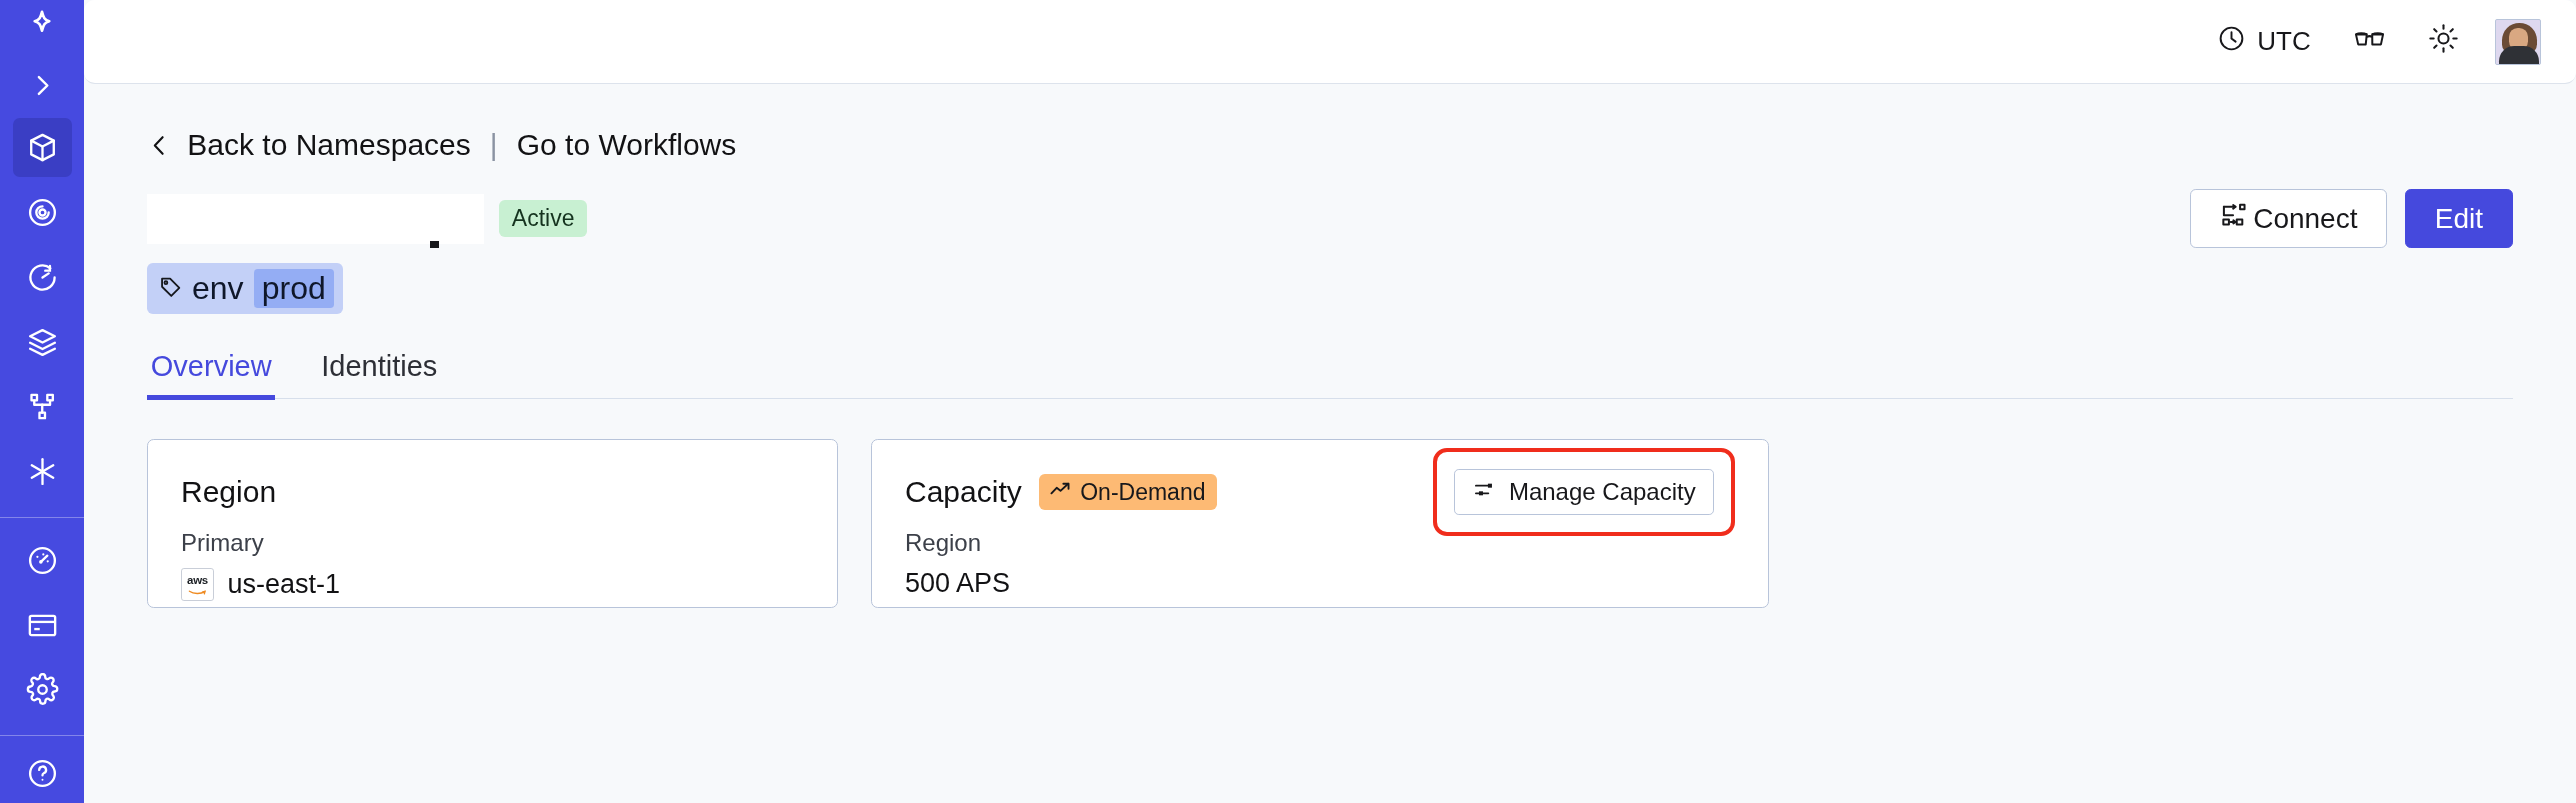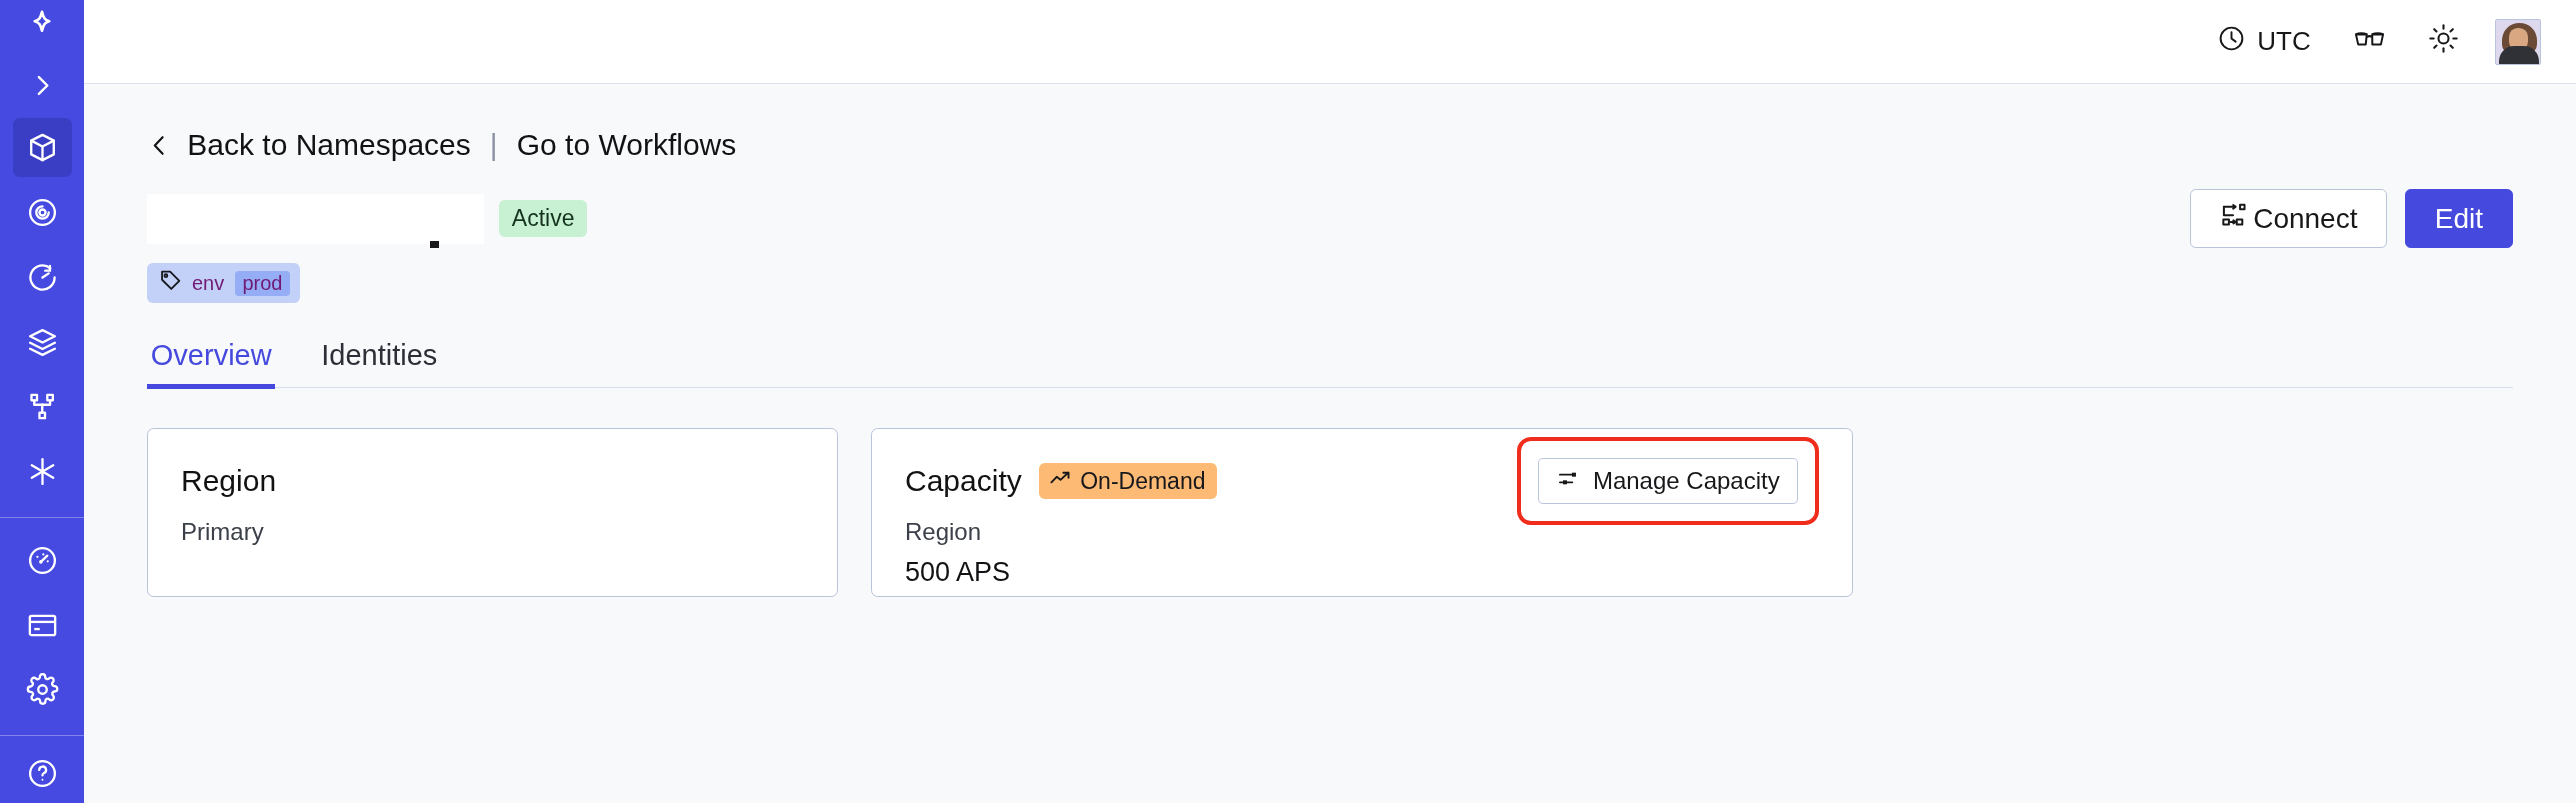--- a/index.html
+++ b/index.html
@@ -73,20 +73,21 @@
   .topbar {
     height: 84px;
     min-height: 84px;
     background: #ffffff;
     border-bottom: 1px solid #dde3ec;
     display: flex;
     align-items: center;
     justify-content: flex-end;
     padding-right: 35px;
     gap: 0px;
+    border-radius: 11px;
   }
   .tb-item {
     display: flex;
     align-items: center;
     gap: 11.5px;
     padding: 0 21px;
     height: 48px;
     color: #18181b;
     font-size: 26px;
   }
@@ -190,22 +191,22 @@
   }
 
   .tagchip {
     display: inline-flex;
     align-items: center;
     gap: 10.5px;
     background: #c3d0f7;
     border-radius: 5.8px;
     padding: 5.8px 9.6px 5.8px 11.5px;
     margin-top: 15.3px;
-    font-size: 20px;
-    color: #701a75;
+    font-size: 32px;
+    color: #0f172a;
   }
   .tagchip .tagval {
     background: #94adf4;
     border-radius: 3.8px;
     padding: 1px 7.7px;
   }
 
   
   .tabs {
     margin-top: 36px;
@@ -239,21 +240,21 @@
   }
   .card {
     background: #ffffff;
     border: 1px solid #b8c4da;
     border-radius: 6.7px;
     padding: 29px 33px;
     height: 169px;
     position: relative;
   }
   .card-region   { width: 691px; }
-  .card-capacity { width: 982px; }
+  .card-capacity { width: 898px; }
   .card-retention{ width: 307px; }
 
   .card-head {
     display: flex;
     align-items: center;
     gap: 17.3px;
     height: 46px;
   }
   .card-title { font-size: 30px; color: #121214; font-weight: 400; }
   .card-head-action { margin-left: auto; display:flex; align-items:center; }
@@ -574,20 +575,30 @@
       </div>
 
       
       <div class="cards">
 
         <section class="card card-region">
           <div class="card-head">
             <div class="card-title">Region</div>
           </div>
           <div class="card-label">Primary</div>
+          <div class="card-value">
+            <span class="aws-badge">
+              <span class="aws-t">aws</span>
+              <svg class="aws-s" viewBox="0 0 20 7" fill="none" stroke="#ef8b22" stroke-width="1.5" stroke-linecap="round">
+                <path d="M1.5 3.4c4.5 3 12 3 16.2.3"></path>
+                <path d="M15.2 4.5 17.8 3.6 17.2 6"></path>
+              </svg>
+            </span>
+            <span>us-east-1</span>
+          </div>
         </section>
 
         <section class="card card-capacity">
           <div class="card-head">
             <div class="card-title">Capacity</div>
             <div class="badge-ondemand">
               <span>
                 <svg width="23" height="21" viewBox="0 0 24 22" fill="none" stroke="#17181c" stroke-width="2" stroke-linecap="round" stroke-linejoin="round">
                   <polyline points="2.5 15 8 9.2 12 12.4 20 5"></polyline>
                   <polyline points="15 5 20.4 5 20.4 10.2"></polyline>

